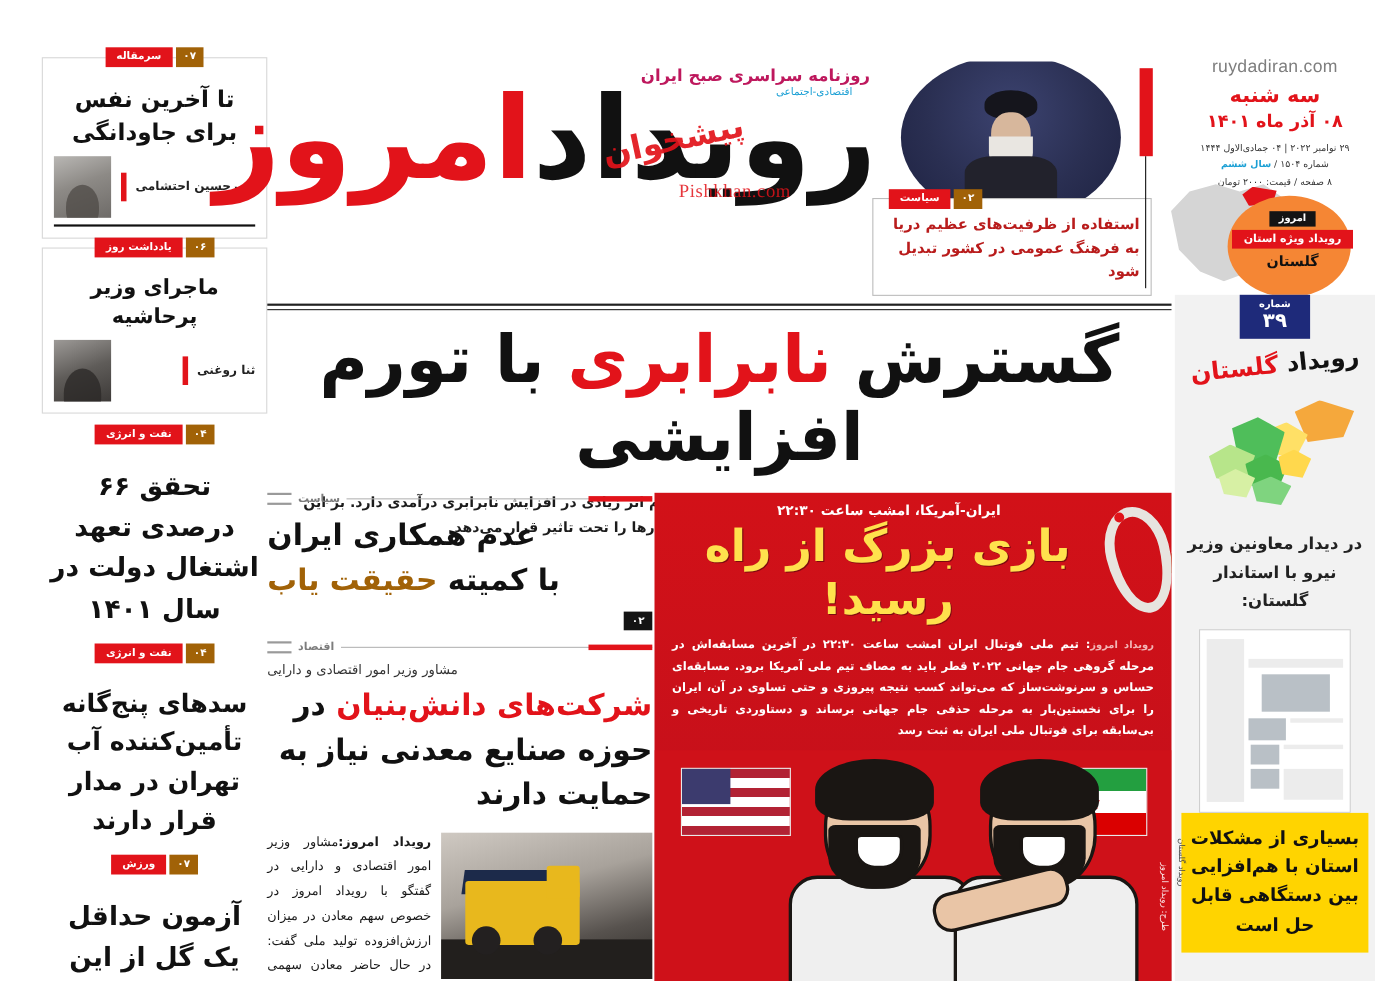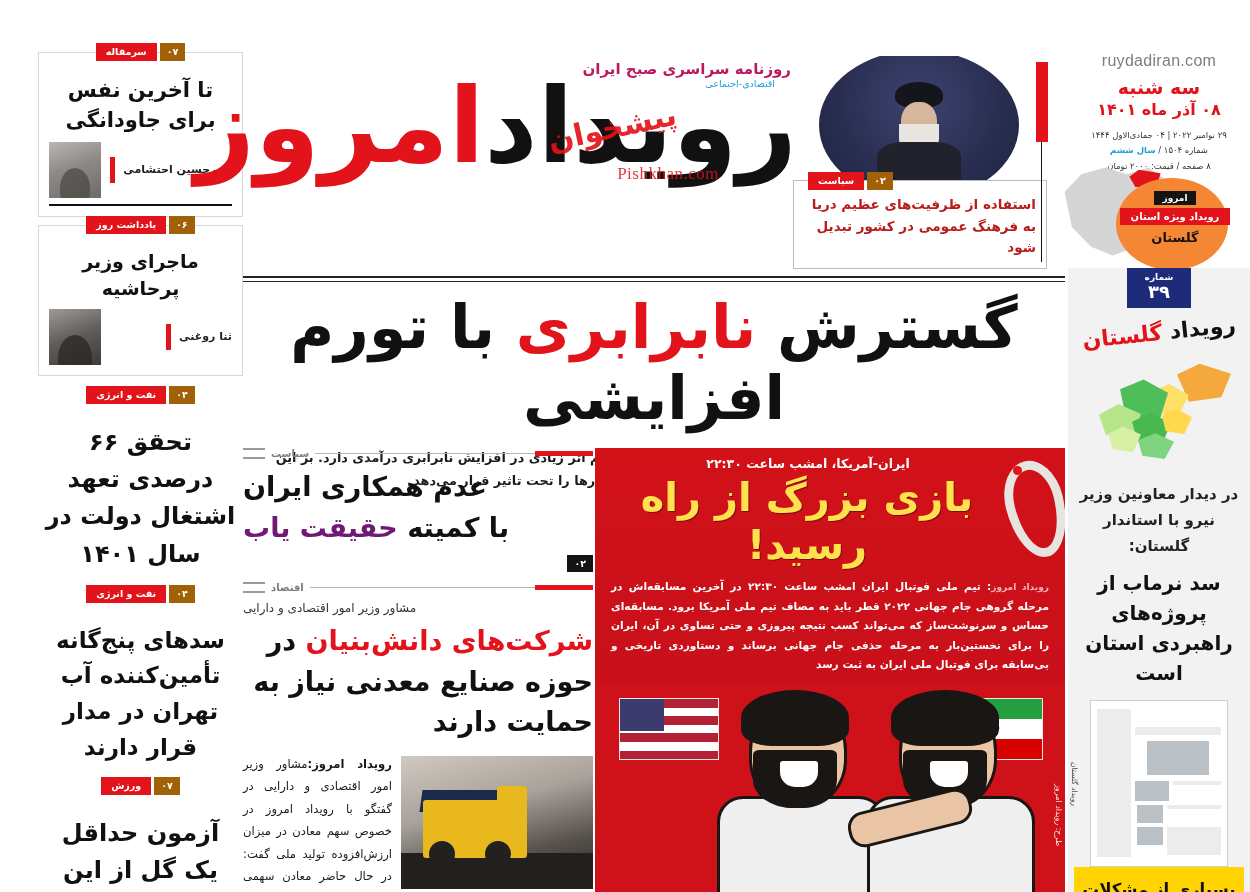--- a/index.html
+++ b/index.html
@@ -84,21 +84,21 @@
   .lead-tagrow{display:flex;gap:3px;margin-top:10px;}
 
   
   .col-mid{position:absolute;left:243px;top:448px;width:350px;}
   .sec-rule{display:flex;align-items:center;gap:6px;margin-bottom:8px;}
   .sec-rule .lines{flex:0 0 22px;height:7px;border-top:2px solid #9a9a9a;border-bottom:2px solid #9a9a9a;}
   .sec-rule .lbl{font-size:10px;color:#7d7d7d;font-weight:bold;}
   .sec-rule .grow{flex:1;height:1px;background:#b5b5b5;position:relative;}
   .sec-rule .grow::after{content:"";position:absolute;right:0;top:-2px;width:58px;height:5px;background:#e2131a;}
   .mid-h2{font-size:27px;font-weight:bold;color:#111;line-height:1.5;text-align:left;}
-  .mid-h2 .blue{color:#701a75;}
+  .mid-h2 .blue{color:#a16207;}
   .mid-h2 .red{color:#e2131a;}
   .pg-chip{display:inline-block;background:#141414;color:#fff;font-size:9.5px;font-weight:bold;padding:3px 7px;}
   .kicker{font-size:12px;color:#333;text-align:left;margin-bottom:6px;}
   .mid-body{font-size:11.6px;color:#1a1a1a;line-height:1.95;text-align:justify;margin-top:10px;}
   .mid-body b{font-weight:bold;}
   .mine-photo{float:right;width:192px;height:133px;margin:3px 0 4px 9px;background:linear-gradient(165deg,#cfc9c2 0%,#a8a29b 38%,#57524e 70%,#2a2724 100%);position:relative;overflow:hidden;}
   .mine-photo .truck{position:absolute;left:22px;top:44px;width:104px;height:58px;background:#e8b81d;border-radius:3px;}
   .mine-photo .truckcab{position:absolute;left:96px;top:30px;width:30px;height:30px;background:#e8b81d;border-radius:3px;}
   .mine-photo .bed{position:absolute;left:20px;top:34px;width:78px;height:22px;background:#1c2a4a;transform:skewX(-8deg);}
   .mine-photo .w1,.mine-photo .w2{position:absolute;bottom:22px;width:26px;height:26px;border-radius:50%;background:#232020;}
@@ -391,21 +391,20 @@
       <span class="gm a"></span>
       <span class="gm b"></span>
       <span class="gm c"></span>
       <span class="gm d"></span>
       <span class="gm e"></span>
       <span class="gm f"></span>
       <span class="gm g"></span>
       <span class="gm h"></span>
     </div>
     <div class="gol-kicker">در دیدار معاونین وزیر نیرو با استاندار گلستان:</div>
-    <div class="gol-head">سد نرماب از پروژه‌های راهبردی استان است</div>
     <div class="paper-thumb">
       <span class="pl" style="left:6px;top:8px;width:34px;height:148px;"></span>
       <span class="pl" style="left:44px;top:26px;width:86px;height:8px;"></span>
       <span class="ph" style="left:56px;top:40px;width:62px;height:34px;"></span>
       <span class="ph" style="left:44px;top:80px;width:34px;height:20px;"></span>
       <span class="pl" style="left:82px;top:80px;width:48px;height:4px;"></span>
       <span class="ph" style="left:46px;top:104px;width:26px;height:18px;"></span>
       <span class="pl" style="left:76px;top:104px;width:54px;height:4px;"></span>
       <span class="ph" style="left:46px;top:126px;width:26px;height:18px;"></span>
       <span class="pl" style="left:76px;top:126px;width:54px;height:28px;"></span>

